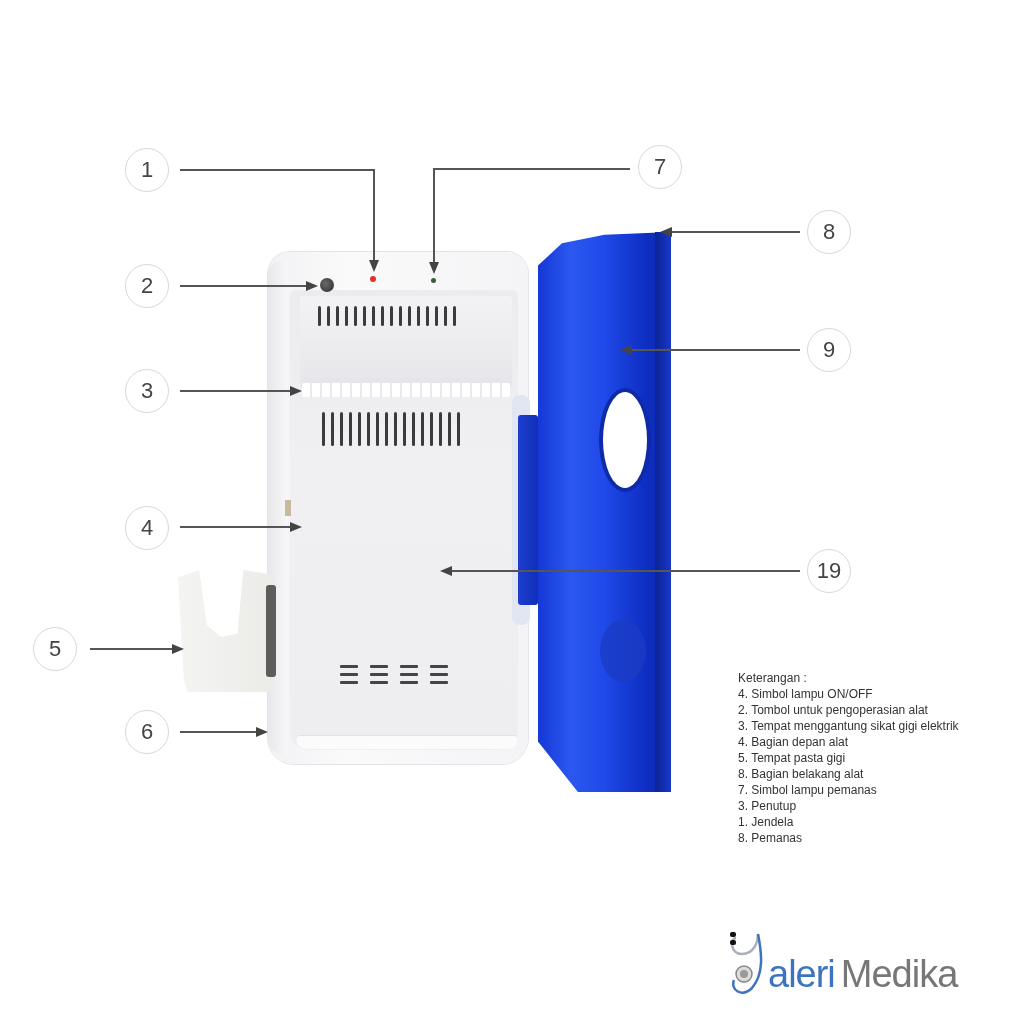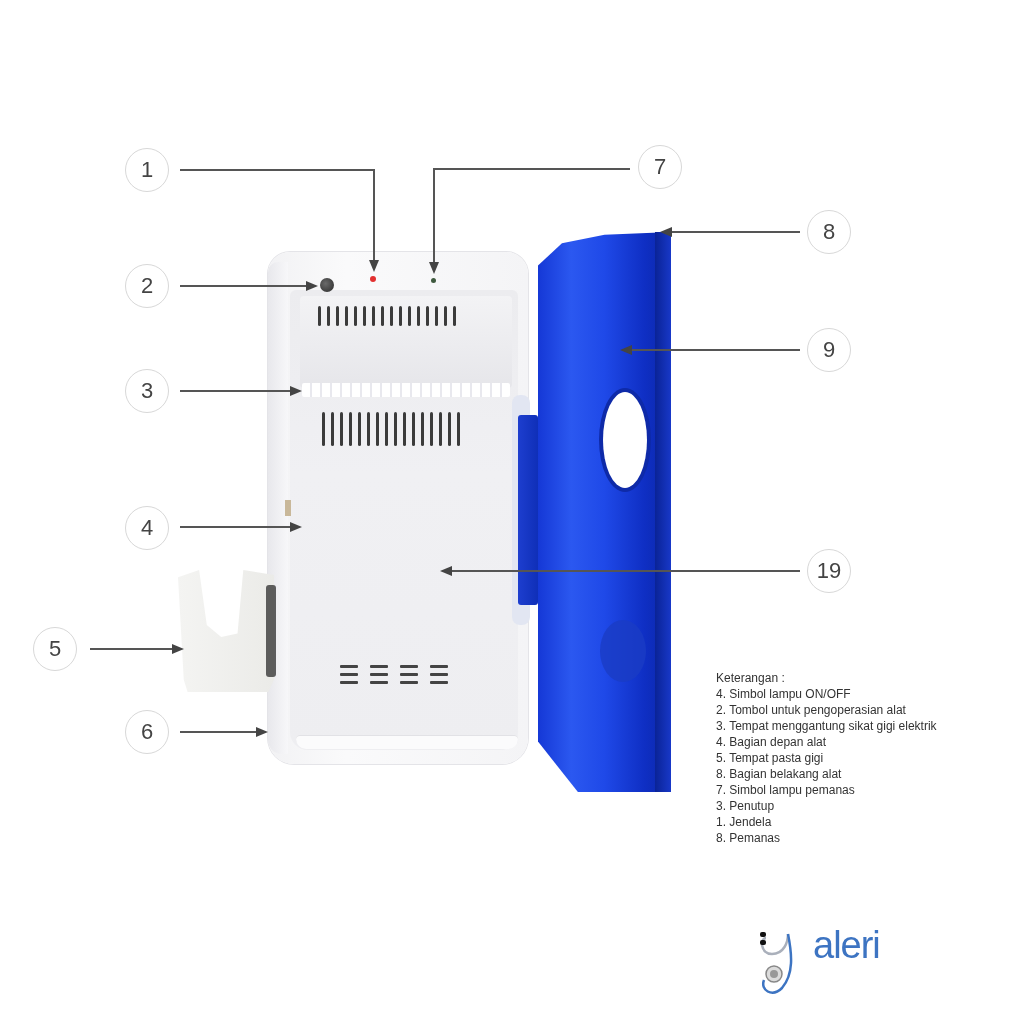--- a/index.html
+++ b/index.html
@@ -99,24 +99,24 @@
       border-radius: 50%; background: #ffffff;
       box-shadow: 0 0 0 4px #0e2aa8;
     }
     .lid-disc {
       position: absolute; left: 600px; top: 620px; width: 46px; height: 62px;
       border-radius: 50%; background: #1a3cc4; opacity: .8;
     }
 
     
     .legend { position: absolute; left: 716px; top: 670px; font-size: 12px; color: #333; line-height: 16px; }
-    .legend div { white-space: nowrap; }
-
-    
-    .logo { position: absolute; left: 758px; top: 924px; display: flex; align-items: flex-start; gap: 15px; }
+    .legend div { white-space: nowrap; margin-left: 22px; }
+
+    
+    .logo { position: absolute; left: 728px; top: 924px; display: flex; align-items: flex-end; }
     .logo-mark { position: relative; width: 40px; height: 72px; }
     .logo-text-a { font-size: 38px; color: #3d74c2; letter-spacing: -1px; }
     .logo-text-b { font-size: 38px; color: #777; margin-left: 6px; letter-spacing: -1px; }
   </style>
 </head>
 <body>
 
 <div>
   <div class="device-back"></div>
   <div class="device-side"></div>
@@ -276,13 +276,14 @@
     <svg width="40" height="72" viewBox="0 0 40 72">
       <path d="M8 14 C2 14 2 30 14 30 C26 30 30 18 30 10" fill="none" stroke="#aab0bb" stroke-width="2.5"></path>
       <rect x="2" y="8" width="6" height="5" rx="2" fill="#111"></rect>
       <rect x="2" y="16" width="6" height="5" rx="2" fill="#111"></rect>
       <path d="M30 10 C34 30 36 50 24 64 C14 74 2 66 6 56" fill="none" stroke="#3d74c2" stroke-width="2.5"></path>
       <circle cx="16" cy="50" r="8" fill="#dcdcdc" stroke="#888" stroke-width="1.5"></circle>
       <circle cx="16" cy="50" r="4" fill="#999"></circle>
     </svg>
   </div>
   <span class="logo-text-a">aleri</span>
+  <span class="logo-text-b">Medika</span>
 </div>
 
 </body></html>

